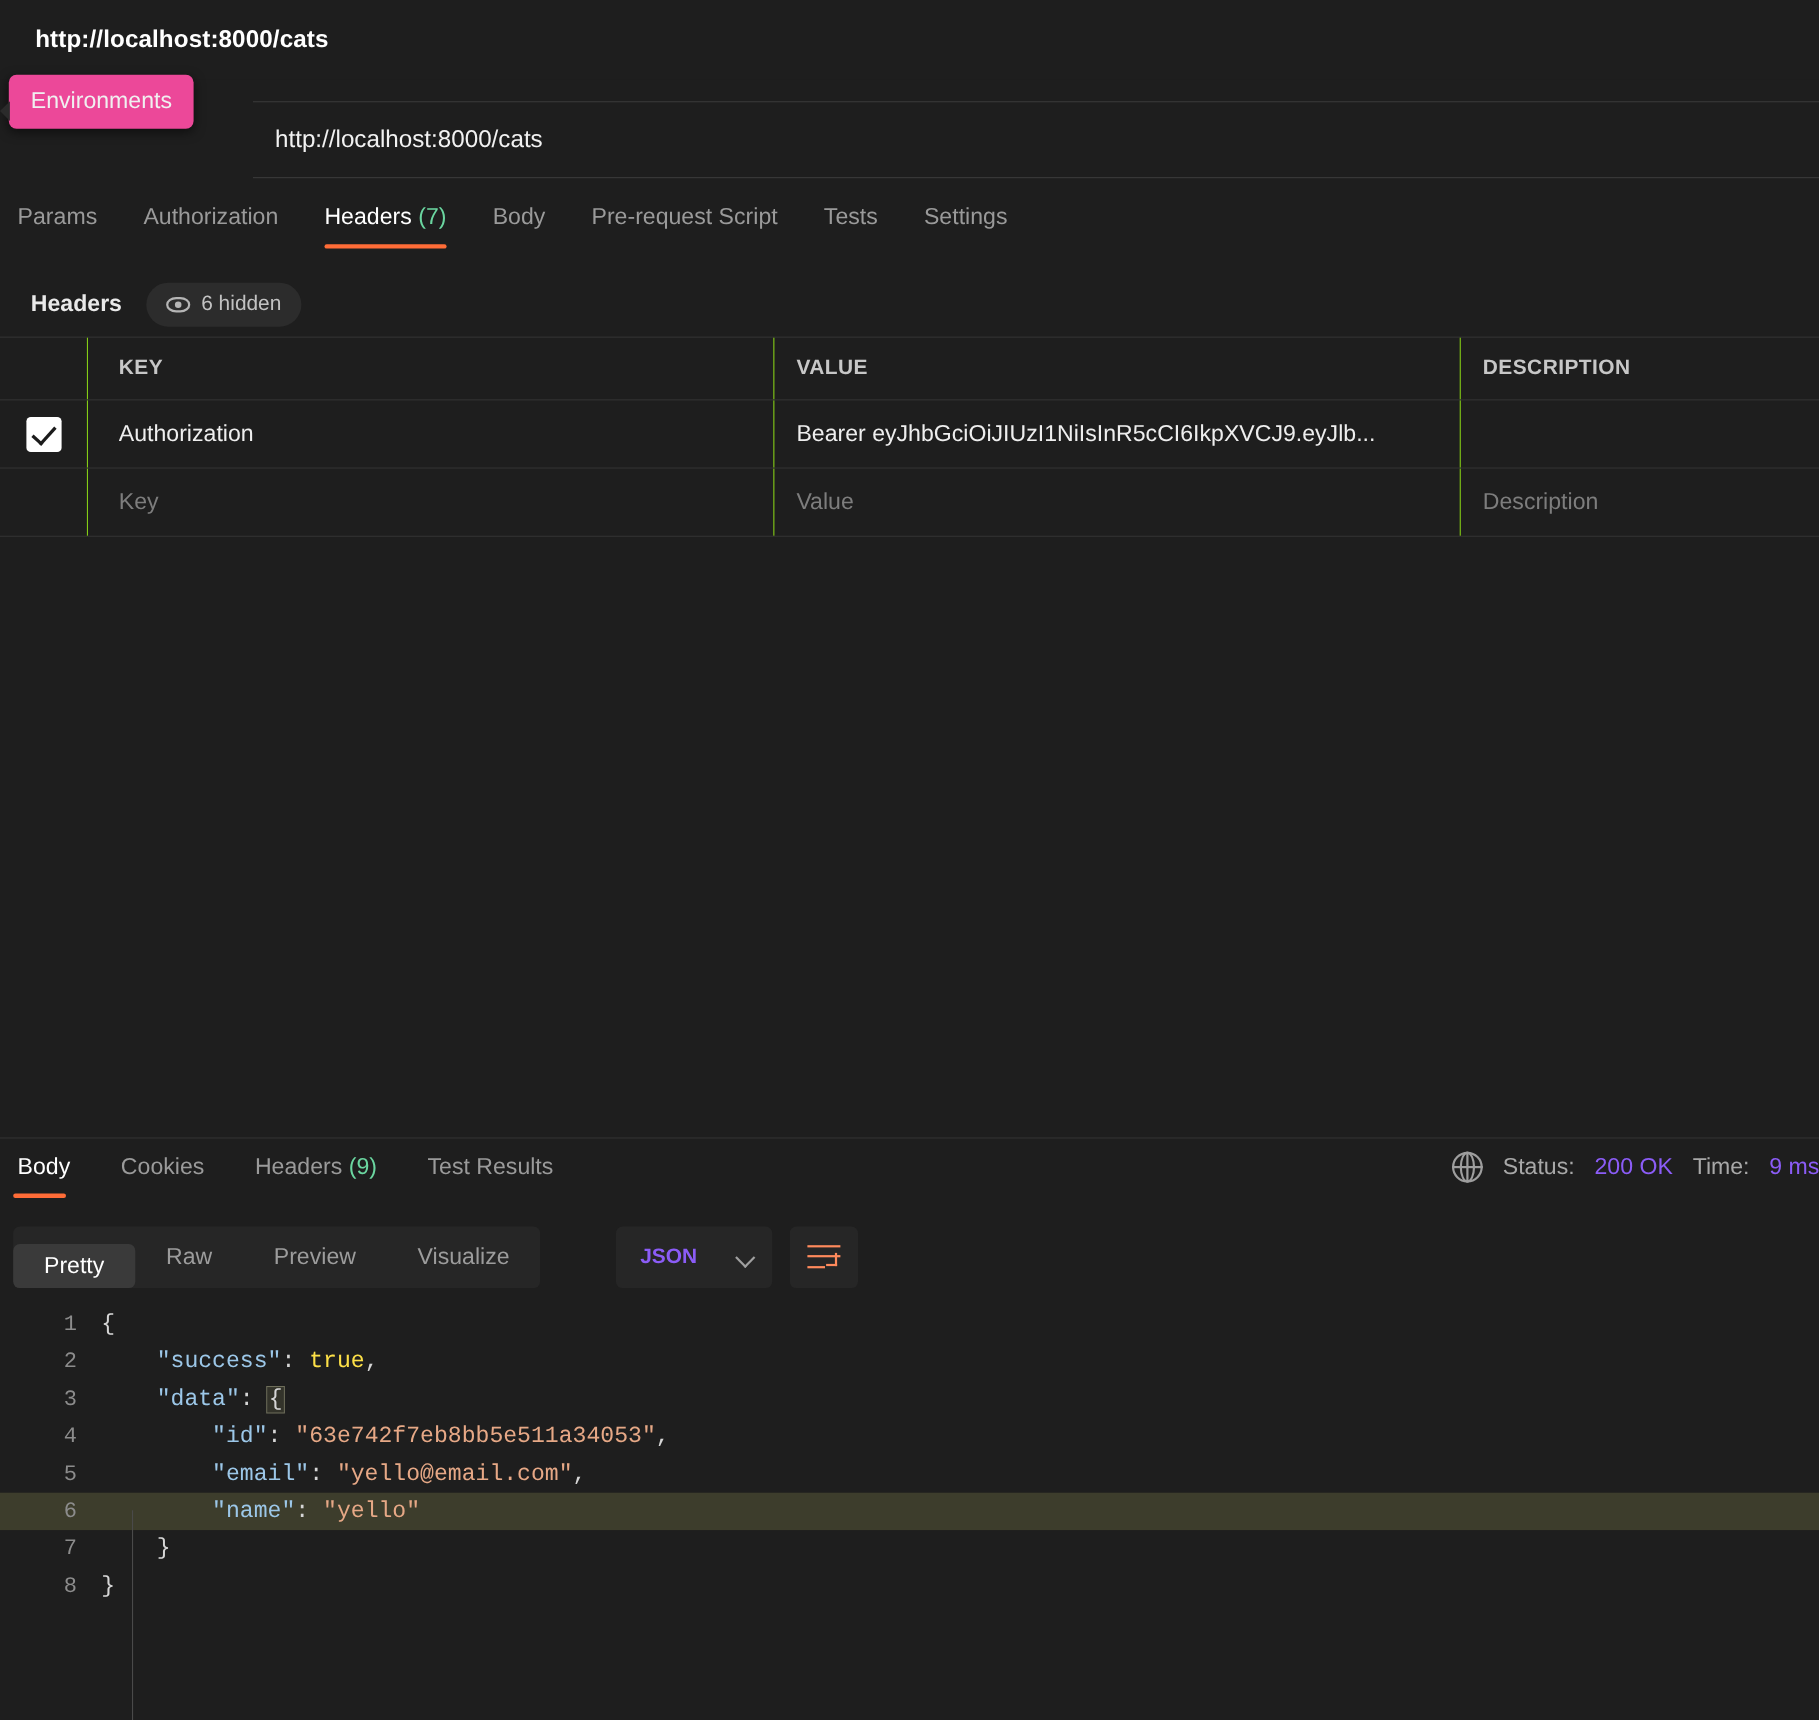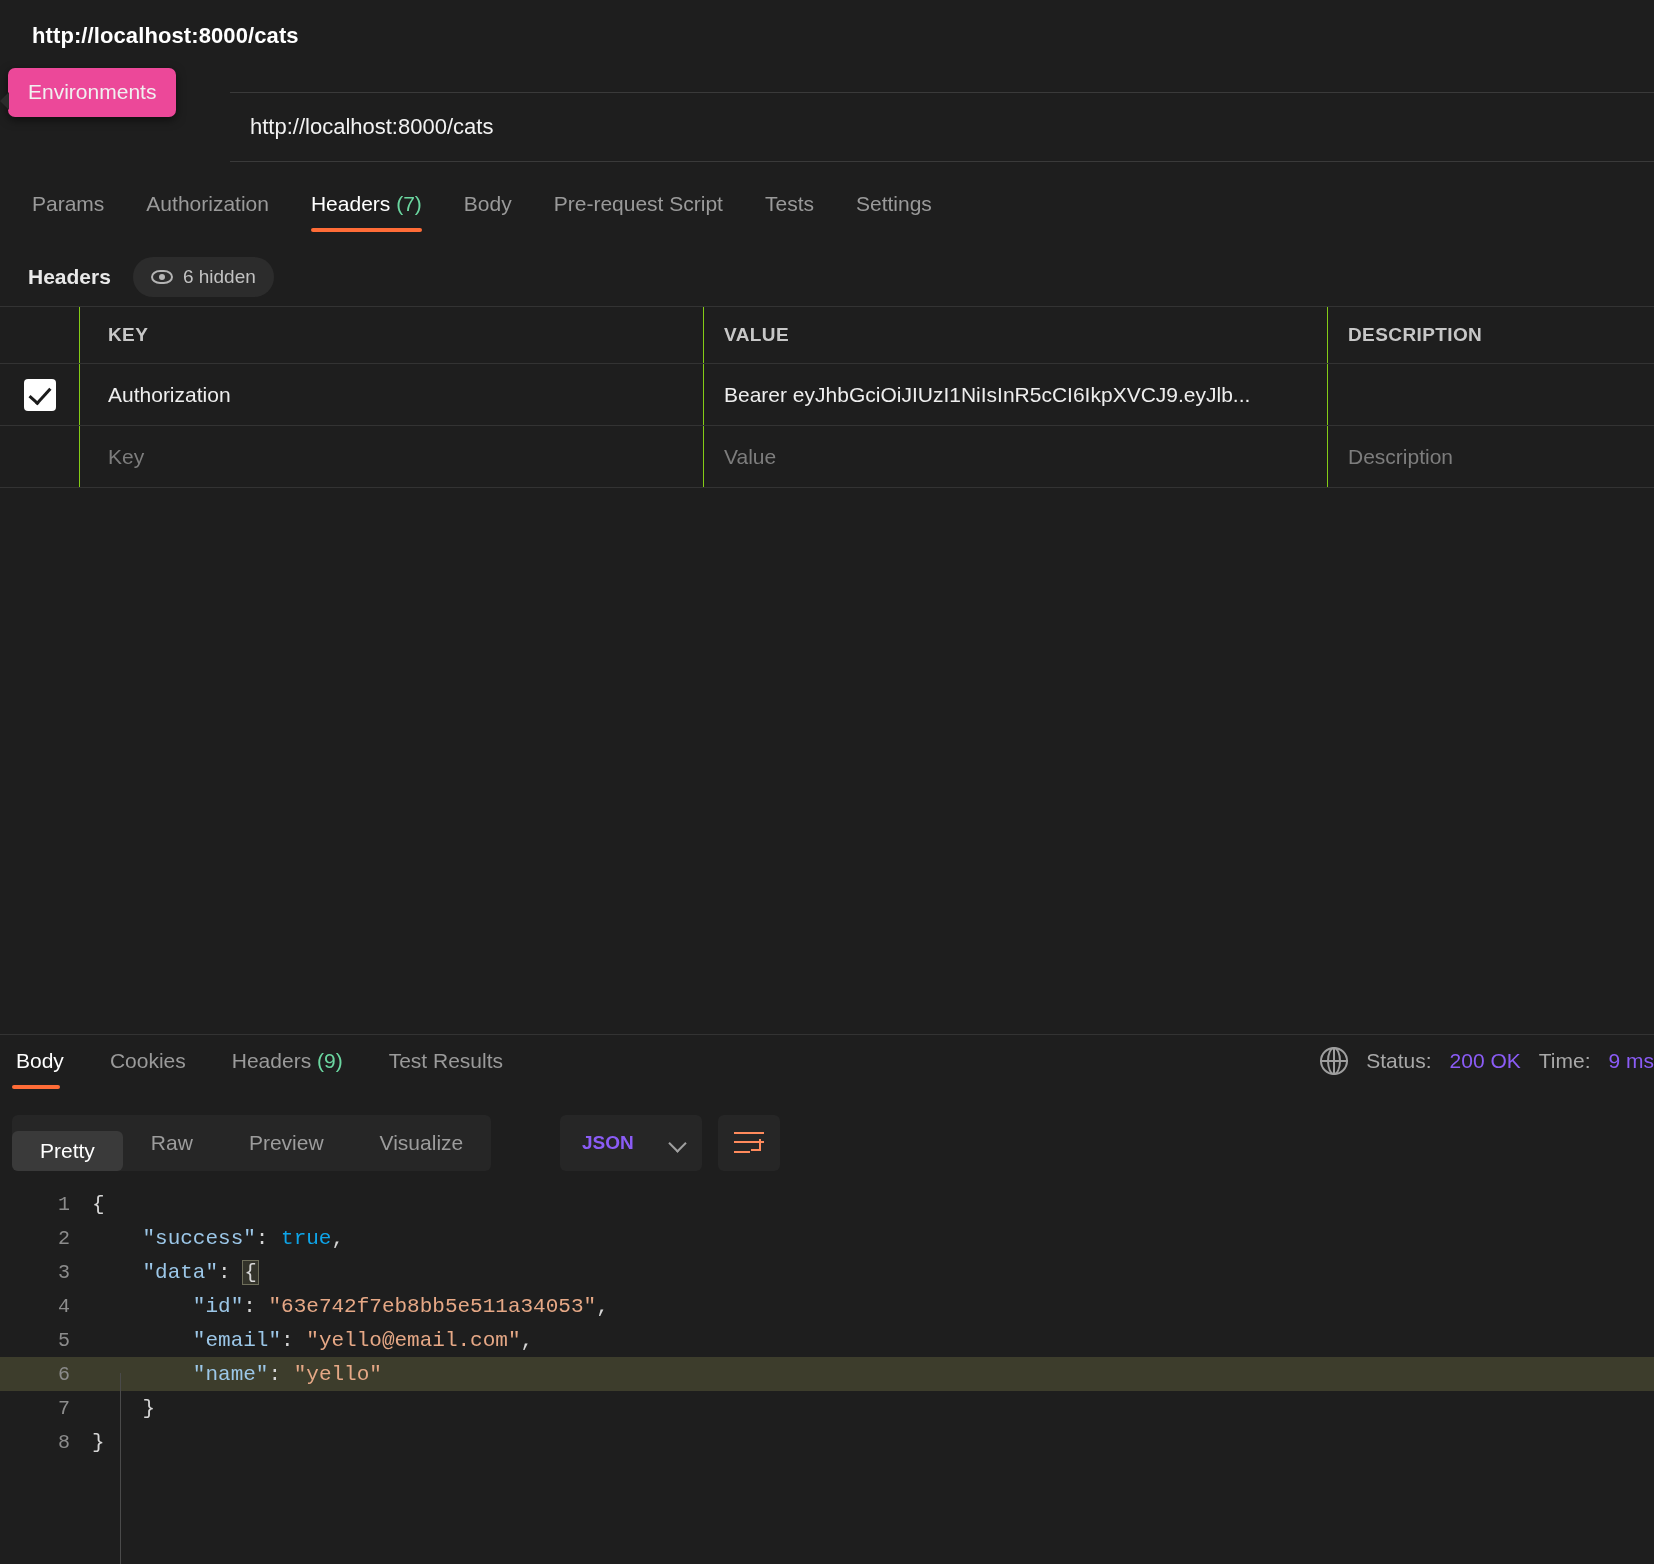--- a/index.html
+++ b/index.html
@@ -58,22 +58,22 @@
     box-shadow: 0 3px 10px rgba(0,0,0,.55);
   }
   .tooltip::before {
     content: ""; position: absolute; left: -8px; top: 24px;
     border-top: 9px solid transparent; border-bottom: 9px solid transparent;
     border-right: 9px solid #2b2b2b;
   }
 
   
   .req-tabs {
-    position: absolute; left: 0; top: 192px; width: 1654px; height: 62px;
-    display: flex; align-items: flex-start; padding-left: 32px;
+    position: absolute; left: 0; top: 164px; width: 1654px; height: 62px;
+    display: flex; align-items: flex-end; padding-left: 16px;
   }
   .rtab {
     font-size: 21px; color: #9a9a9a; margin-right: 42px;
     padding-bottom: 16px; position: relative; white-space: nowrap;
   }
   .rtab.active { color: #ffffff; }
   .rtab.active::after {
     content: ""; position: absolute; left: 0; right: 0; bottom: 0;
     height: 4px; background: #ff6c37; border-radius: 2px;
   }
@@ -211,21 +211,21 @@
   }
   .cline { display: flex; height: 34px; align-items: center; }
   .cline.hl { background: #3d3d2c; }
   .ln {
     width: 92px; text-align: right; padding-right: 22px;
     color: #8c8c8c; font-size: 20px; flex: none;
   }
   .ctext { white-space: pre; color: #d6d6d6; position: relative; }
   .k { color: #9cc7e8; }
   .s { color: #e6a886; }
-  .b { color: #0ea5e9; margin-top: 48px; }
+  .b { color: #fde047; margin-top: 48px; }
   .p { color: #d6d6d6; }
   .fold-box {
     display: inline-block; outline: 1px solid #6e6e5a; background: #33332a;
     padding: 0 1px;
   }
   
   .guide1, .guide2 {
     position: absolute; width: 0; border-left: 1px solid #4a4a4a;
   }
   .guide1 { left: 120px; top: 186px; height: 206px; }

